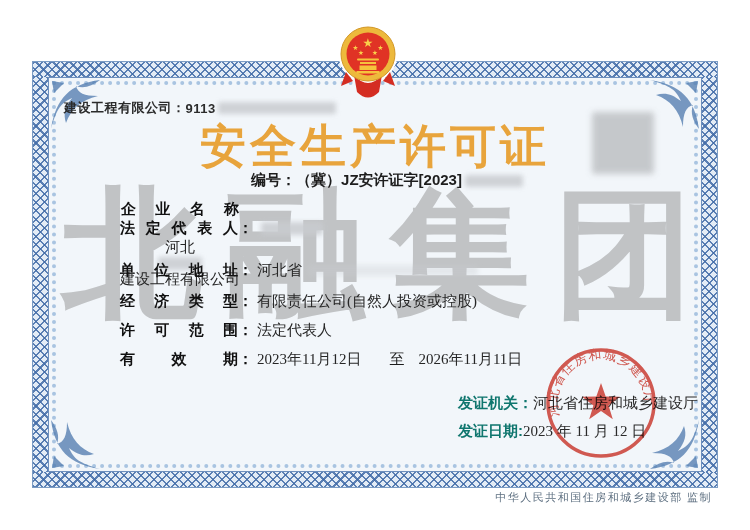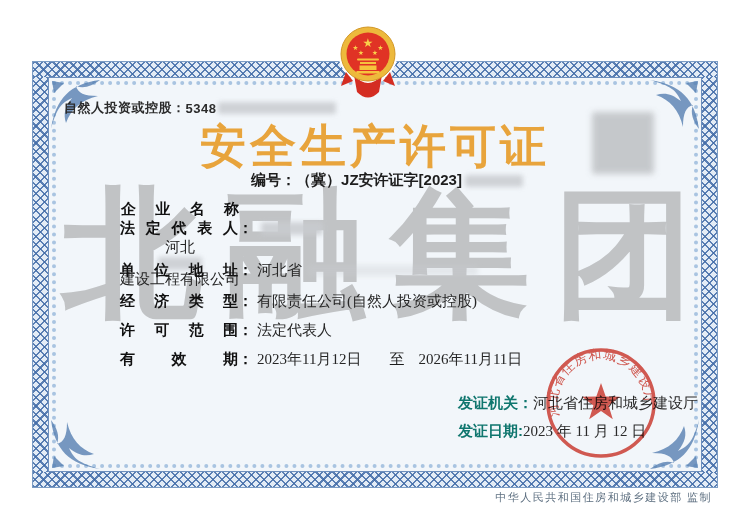--- a/index.html
+++ b/index.html
@@ -126,22 +126,22 @@
       <text x="37" y="30" font-size="6.5" text-anchor="middle" fill="#F9D04A">★</text>
       <text x="42.5" y="25" font-size="6.5" text-anchor="middle" fill="#F9D04A">★</text>
       <rect x="19" y="33.5" width="22" height="2" rx="1" fill="#F6C33C"></rect>
       <rect x="22" y="37" width="16" height="2" fill="#F6C33C"></rect>
       <rect x="21.5" y="40.5" width="17" height="4.5" fill="#F6C33C"></rect>
       <rect x="18.5" y="46" width="23" height="2.5" fill="#F6C33C"></rect>
     </svg>
   </div>
 
   <div class="credit-line">
-    <span>自然人投资或控股：</span>
-      <span>5348</span>
+    <span>建设工程有限公司：</span>
+      <span>9113</span>
       <span class="redact redact-code"></span>
   </div>
 
   <div class="qr-redact"></div>
 
   <div class="cert-title">安全生产许可证</div>
 
   <div class="serial-line">
     <span>编号：（冀）JZ安许证字[2023]</span>
     <span class="redact redact-serial"></span>

